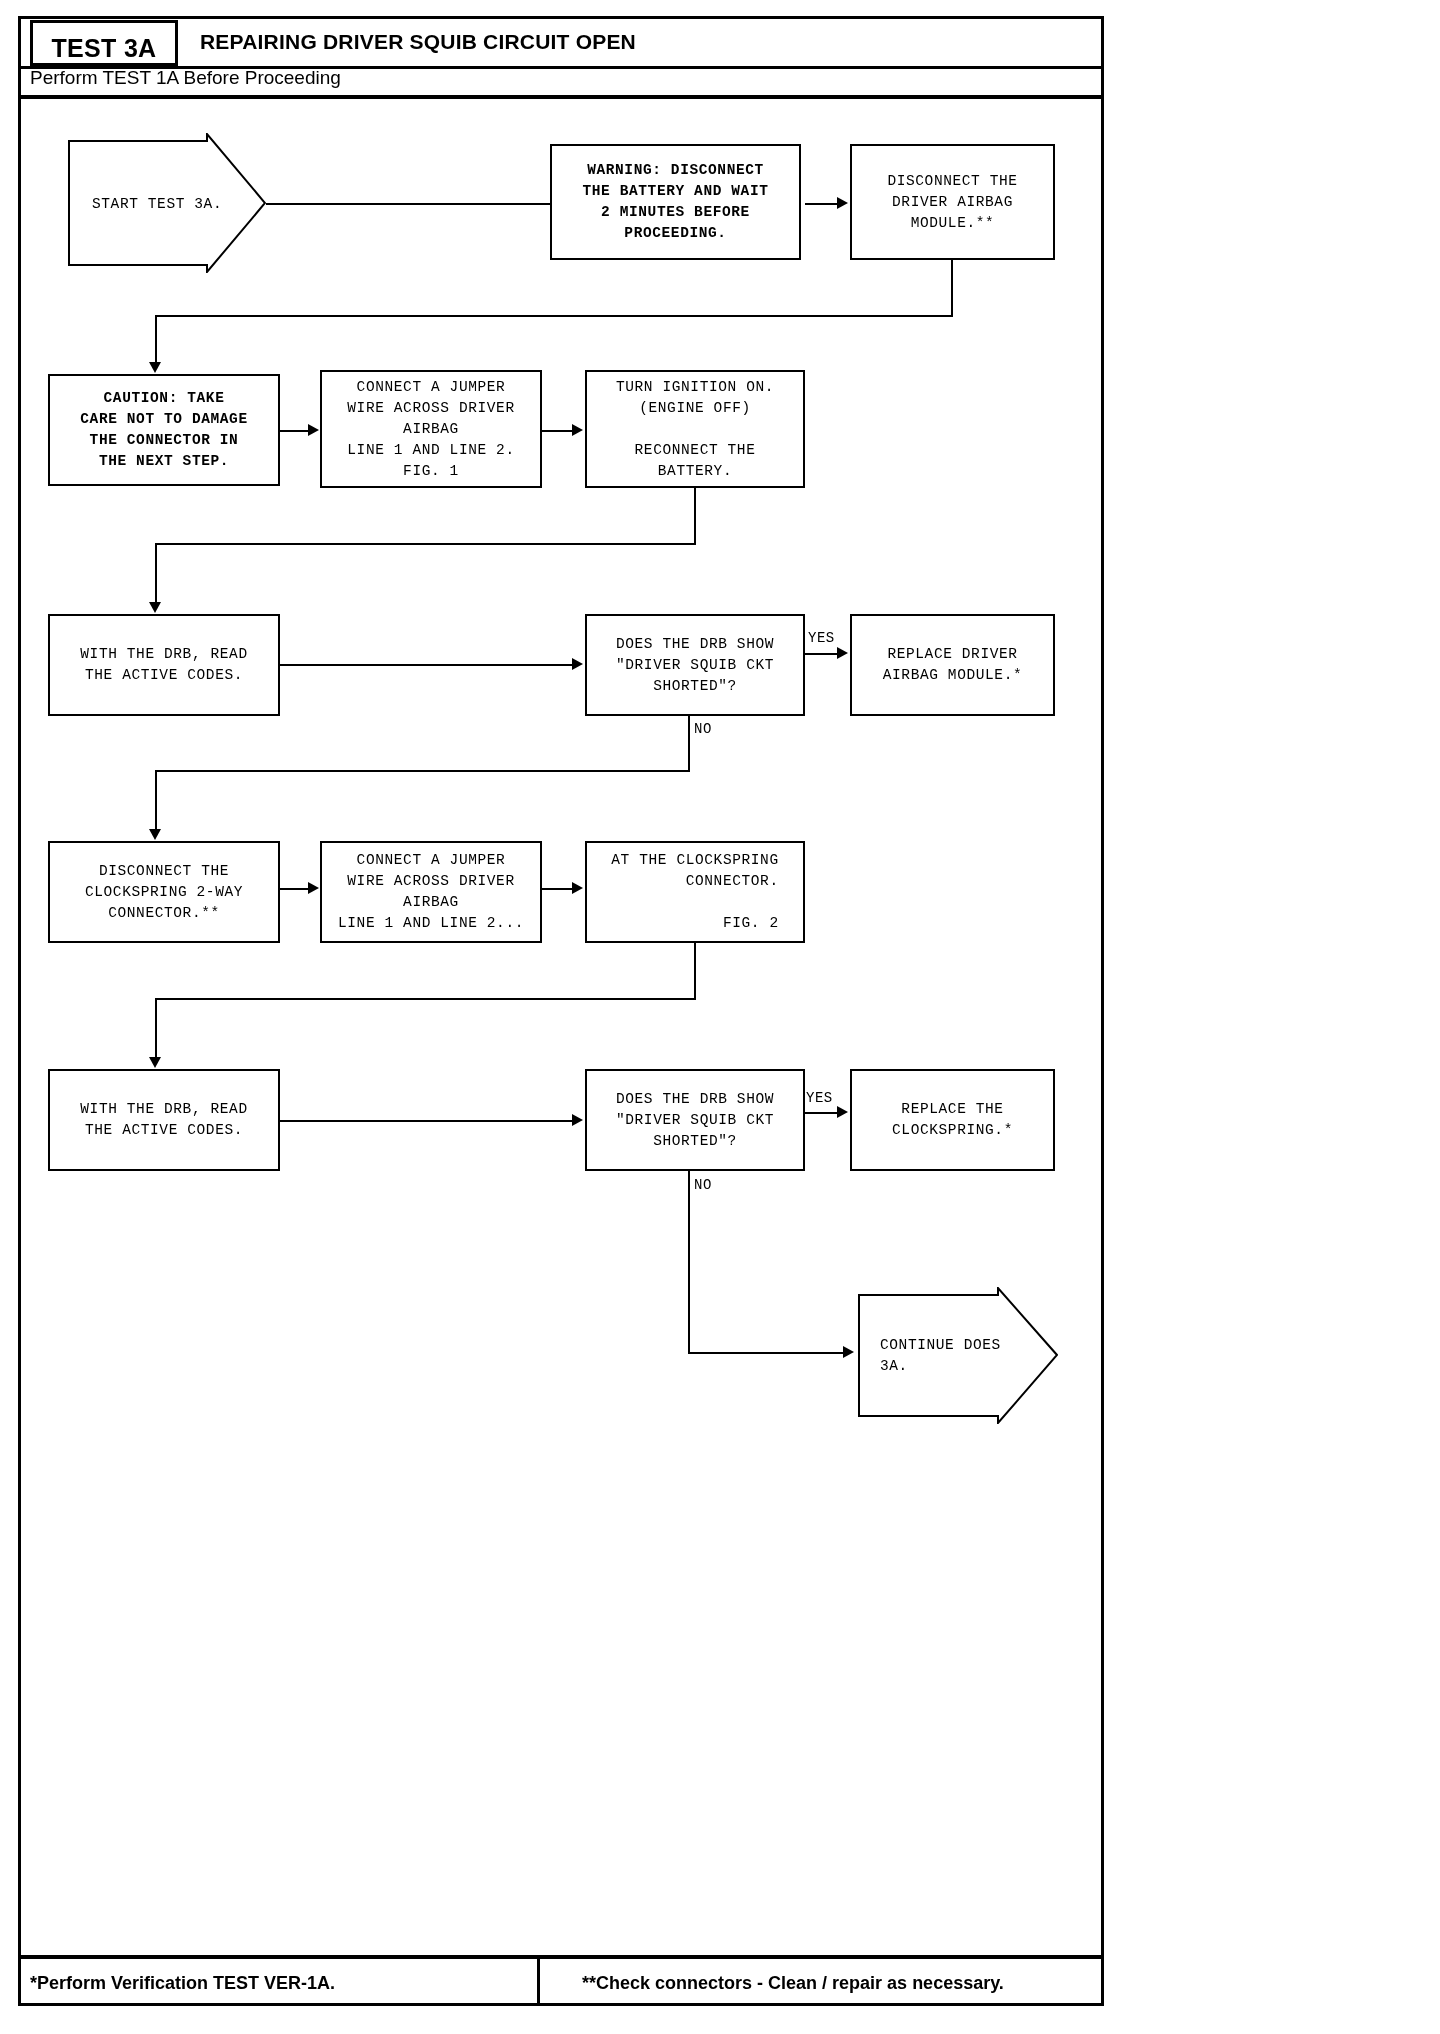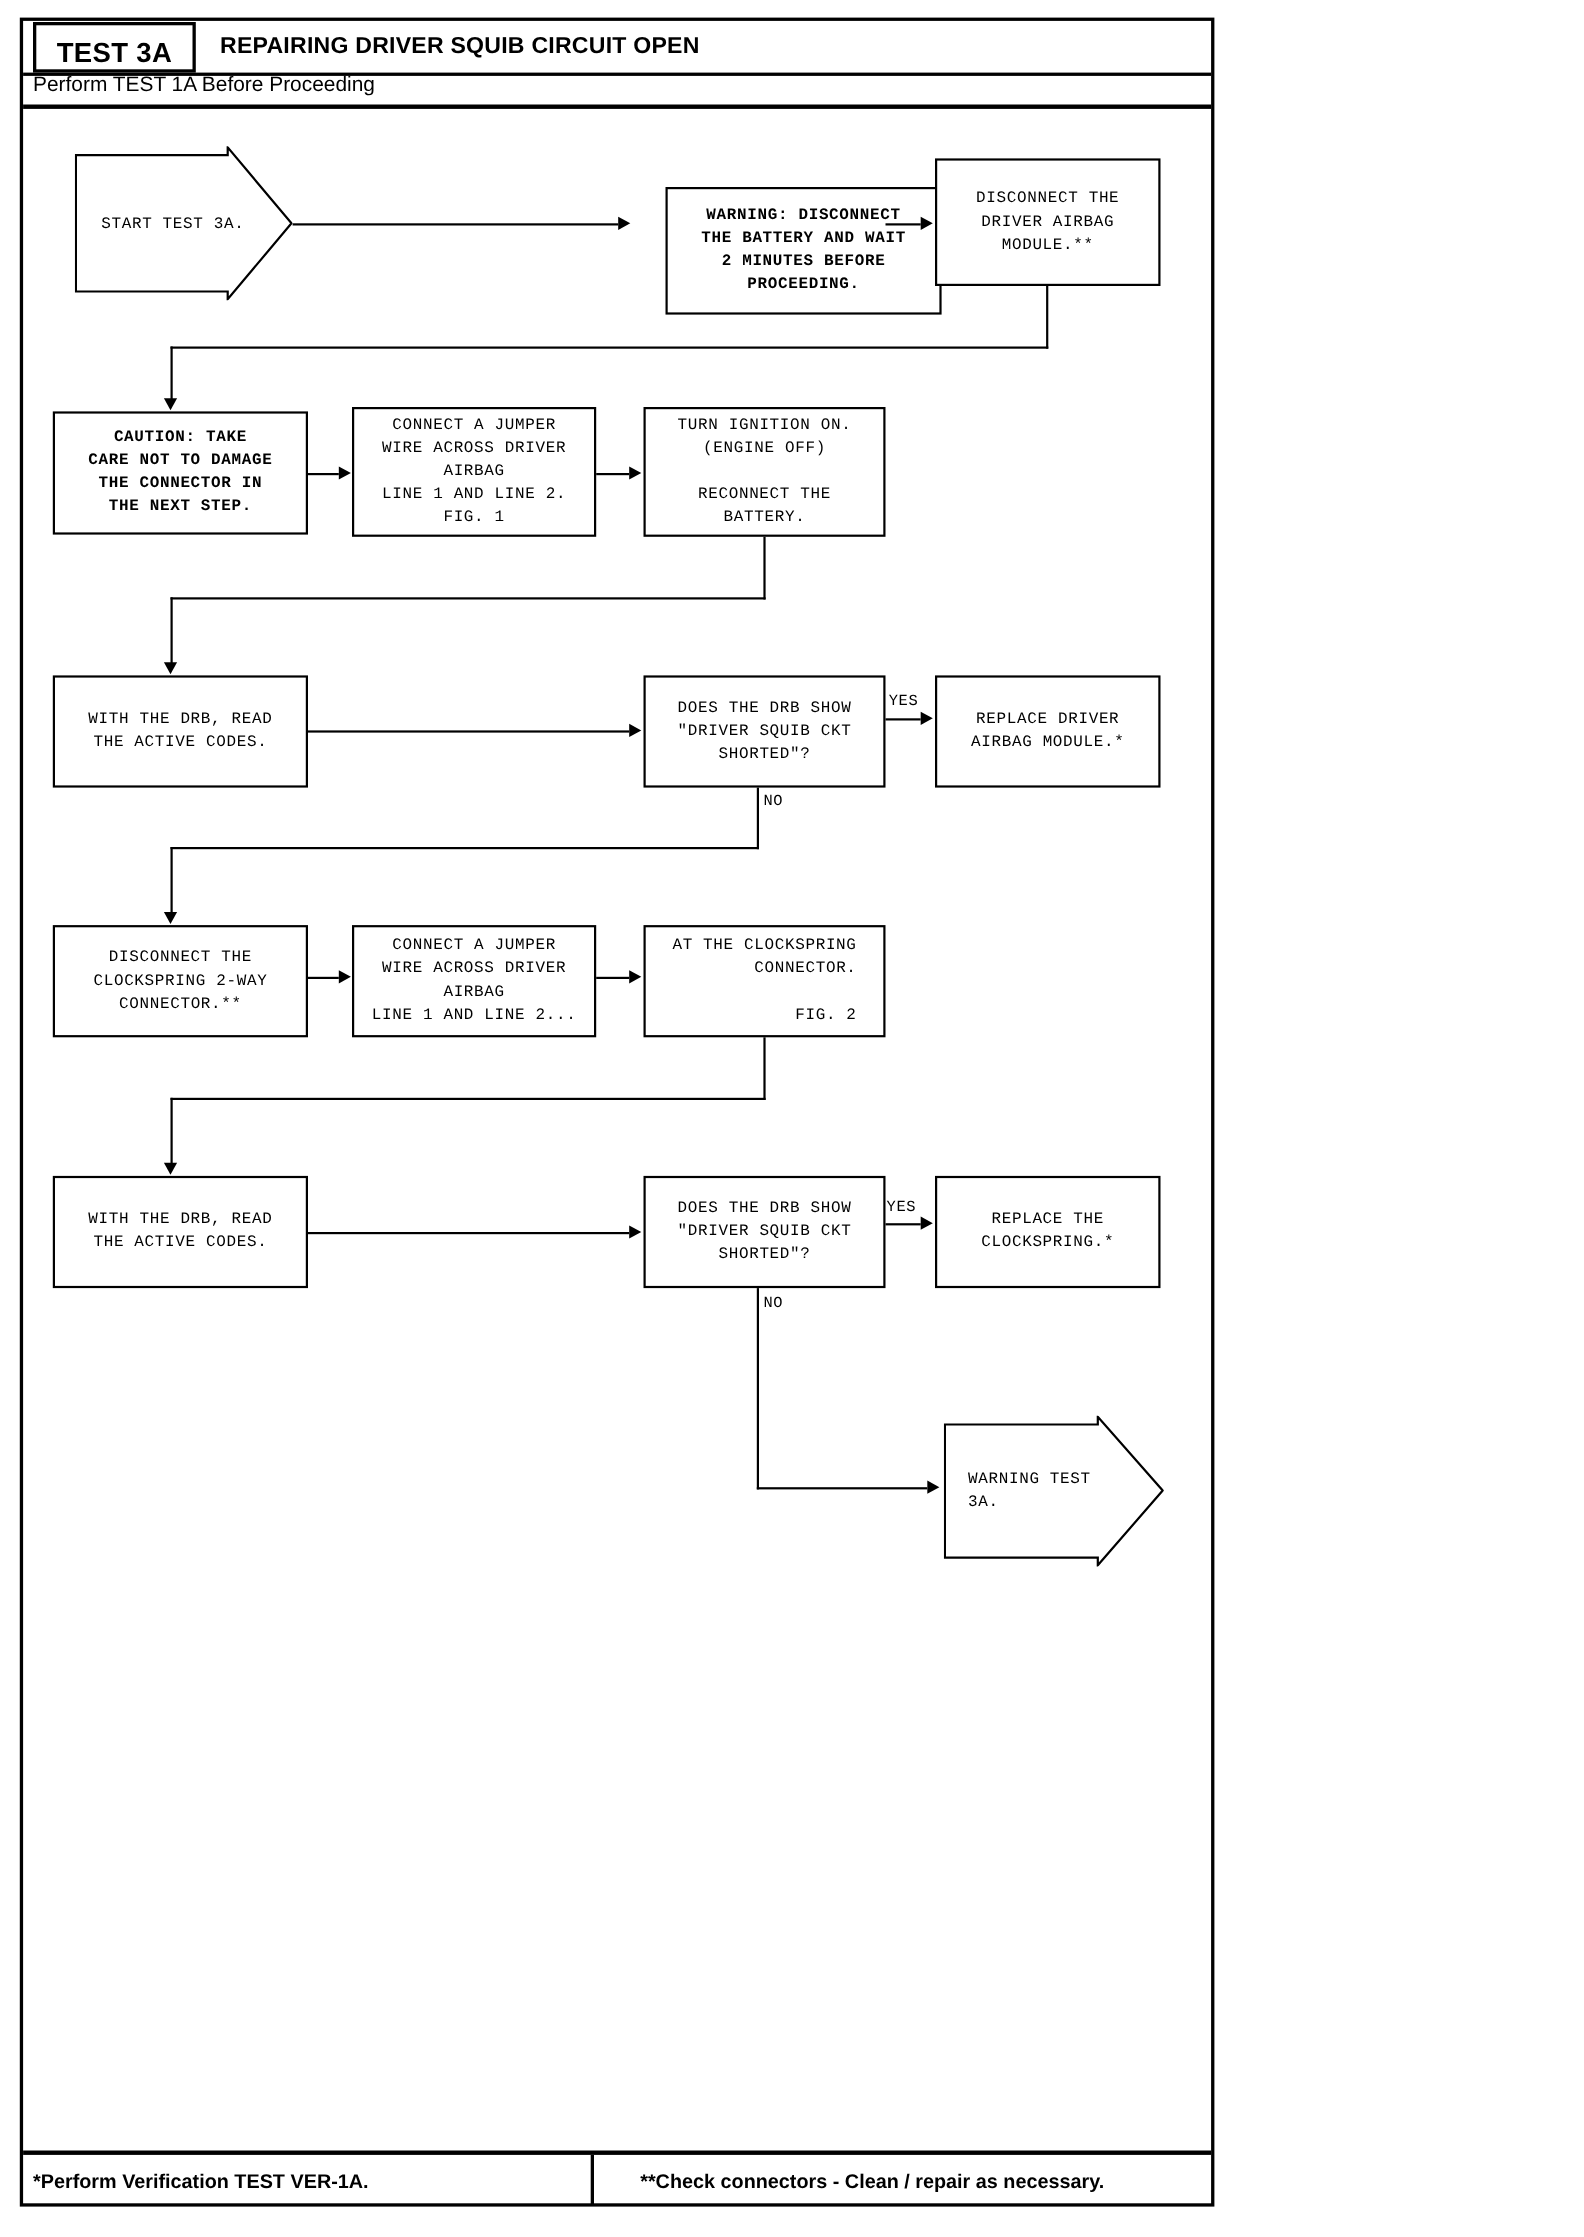--- a/index.html
+++ b/index.html
@@ -71,21 +71,21 @@
   <div class="term" style="left:68px;top:133px;width:198px;height:140px;">
     <svg width="198" height="140" viewBox="0 0 198 140">
       <polygon points="1,8 139,8 139,1 197,70 139,139 139,132 1,132" fill="#fff" stroke="#000" stroke-width="2"></polygon>
     </svg>
     <div class="tlabel" style="left:24px;top:61px;">START TEST 3A.</div>
   </div>
 
   <div class="ln lnh" style="left:266px;top:203px;width:296px;"></div>
   <div class="arw arw-r" style="left:562px;top:197px;"></div>
 
-  <div class="node bold" style="left:605px;top:144px;width:251px;height:116px;margin-top:26px;">
+  <div class="node bold" style="left:550px;top:144px;width:251px;height:116px;">
     <div class="txt">WARNING: DISCONNECT
 THE BATTERY AND WAIT
 2 MINUTES BEFORE
 PROCEEDING.</div>
   </div>
 
   <div class="ln lnh" style="left:805px;top:203px;width:32px;"></div>
   <div class="arw arw-r" style="left:837px;top:197px;"></div>
 
   <div class="node" style="left:850px;top:144px;width:205px;height:116px;">
@@ -218,21 +218,21 @@
 
   <div class="edge-lbl" style="left:694px;top:1177px;">NO</div>
   <div class="ln lnv" style="left:688px;top:1171px;height:183px;"></div>
   <div class="ln lnh" style="left:688px;top:1352px;width:155px;"></div>
   <div class="arw arw-r" style="left:843px;top:1346px;"></div>
 
   <div class="term" style="left:858px;top:1287px;width:200px;height:137px;">
     <svg width="200" height="137" viewBox="0 0 200 137">
       <polygon points="1,8 140,8 140,1 199,68 140,136 140,129 1,129" fill="#fff" stroke="#000" stroke-width="2"></polygon>
     </svg>
-    <div class="tlabel" style="left:22px;top:48px;">WARNING TEST
+    <div class="tlabel" style="left:22px;top:48px;">CONTINUE DOES
 3A.</div>
   </div>
 
   <div class="ftr-rule"></div>
   <div class="ftr-left">
     <span>*Perform Verification TEST VER-1A.</span>
   </div>
   <div class="ftr-div"></div>
   <div class="ftr-right">
     <span>**Check connectors - Clean / repair as necessary.</span>

